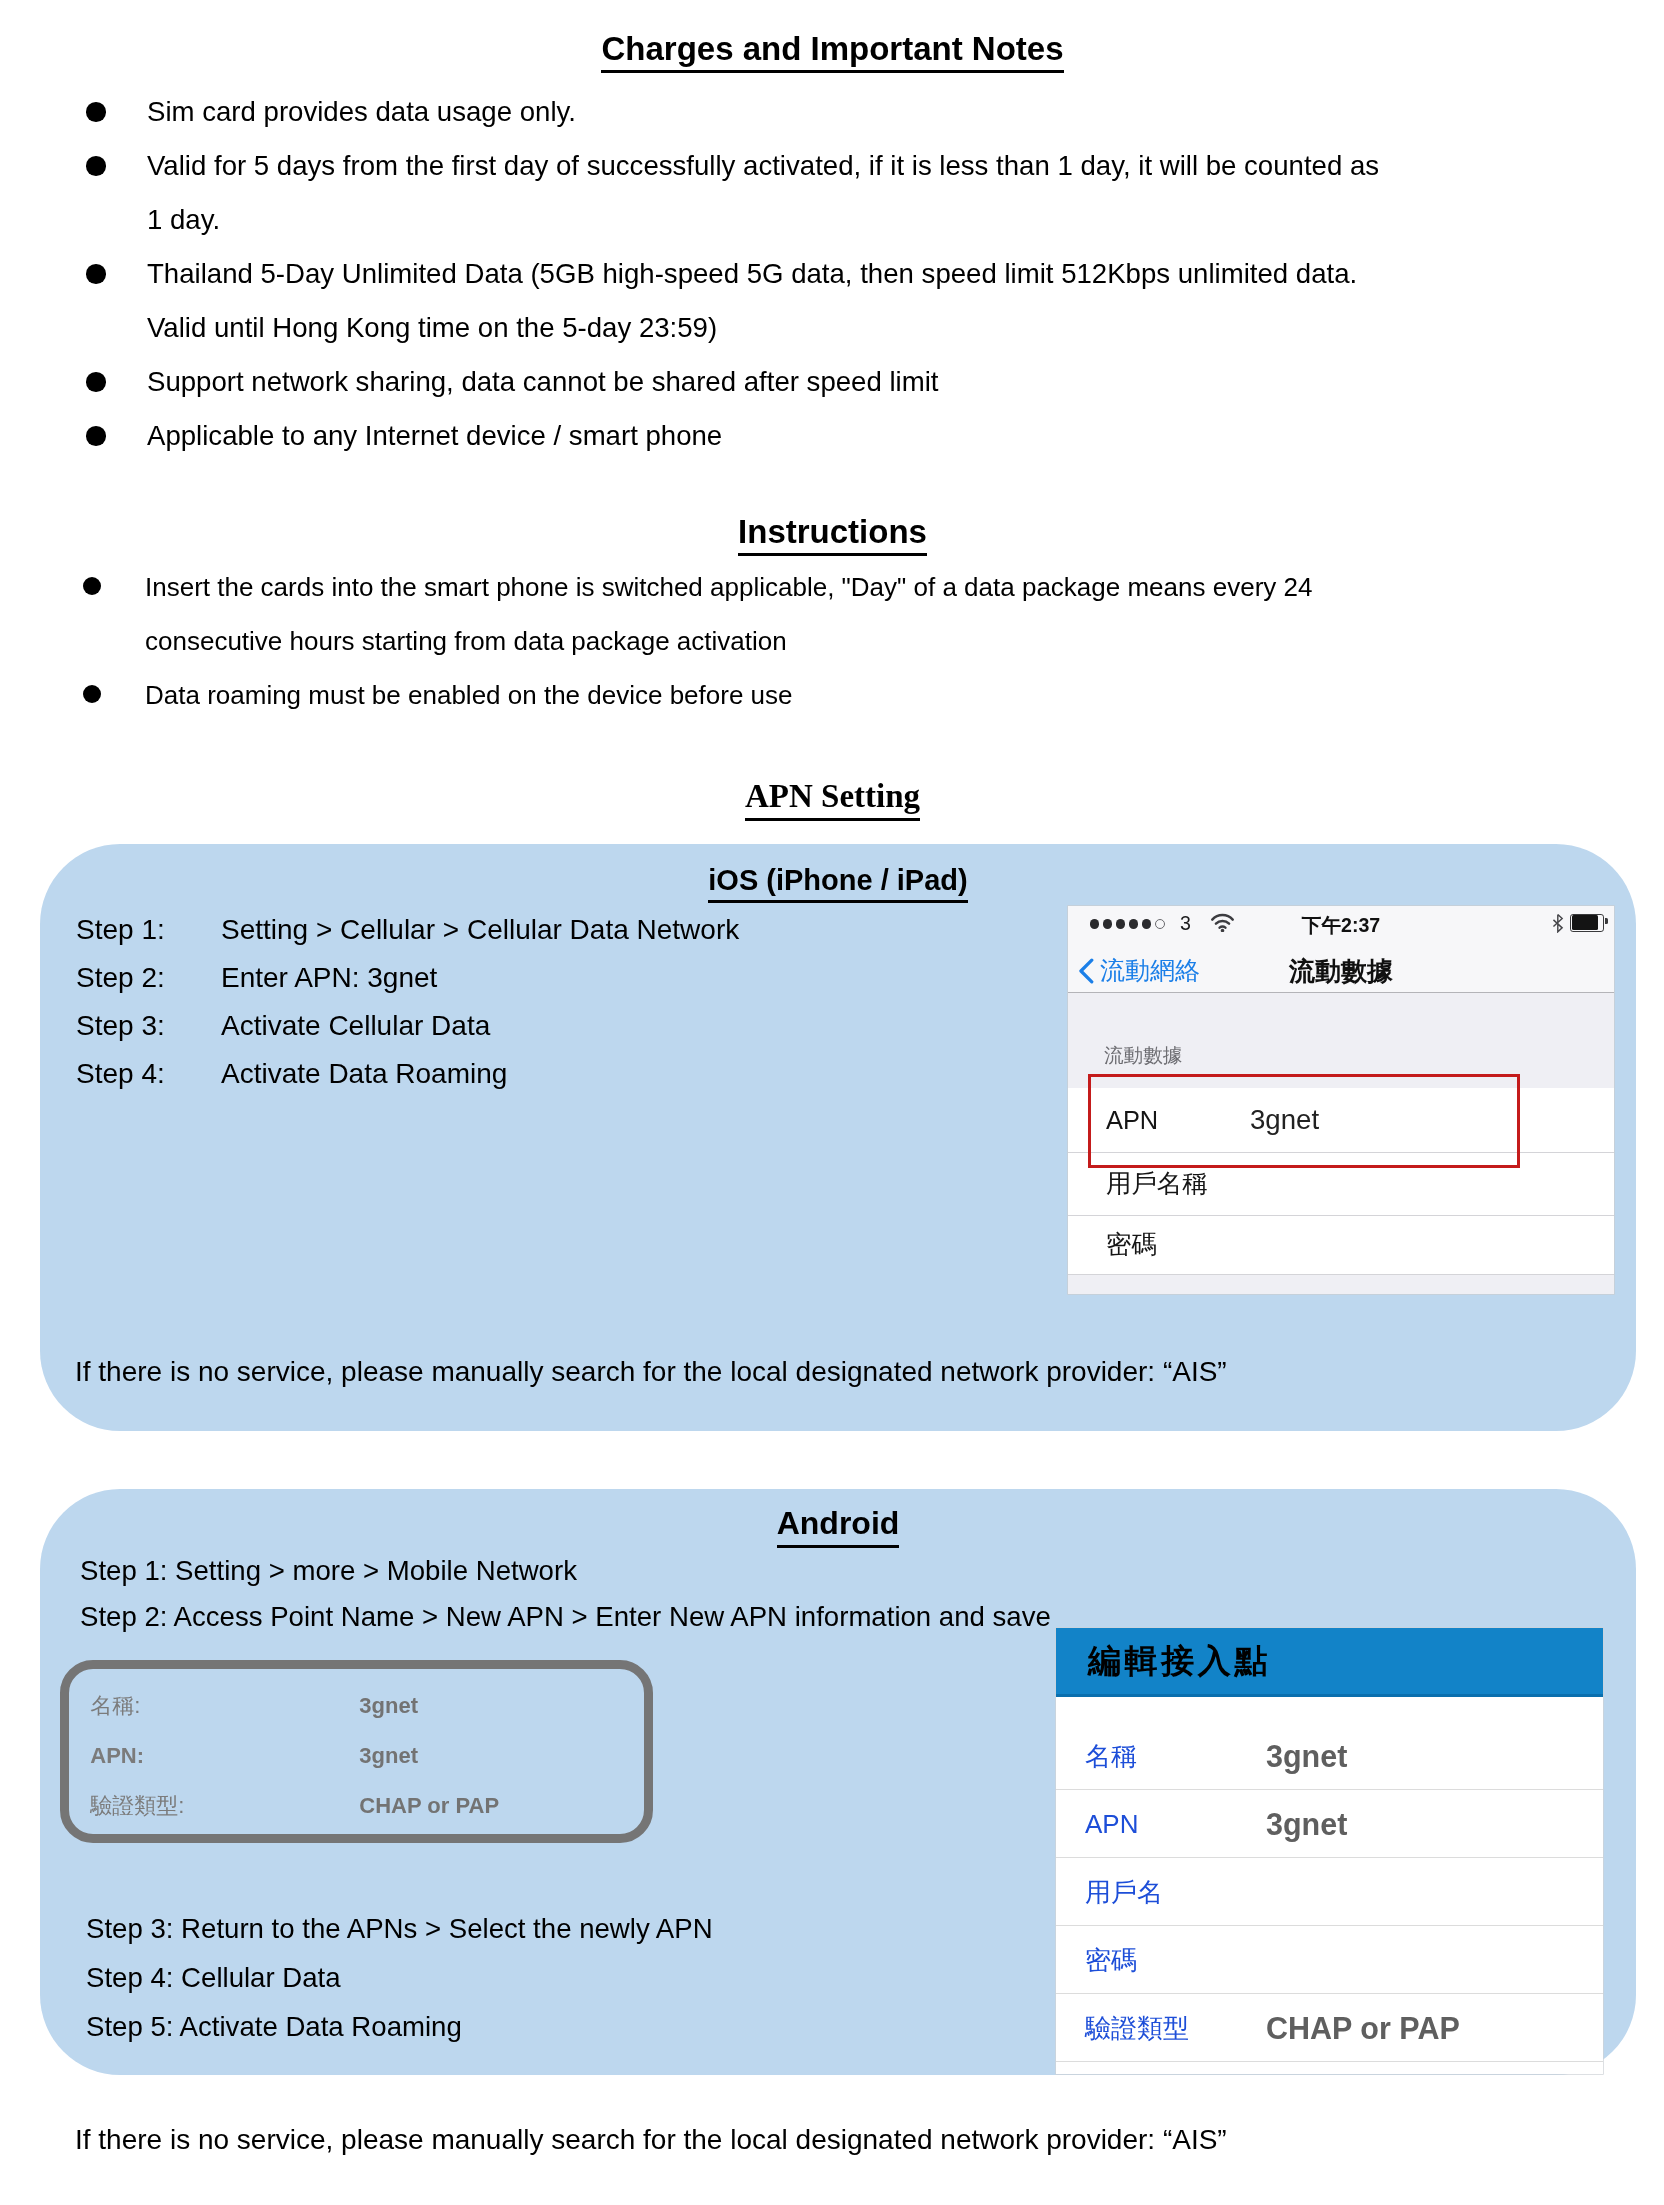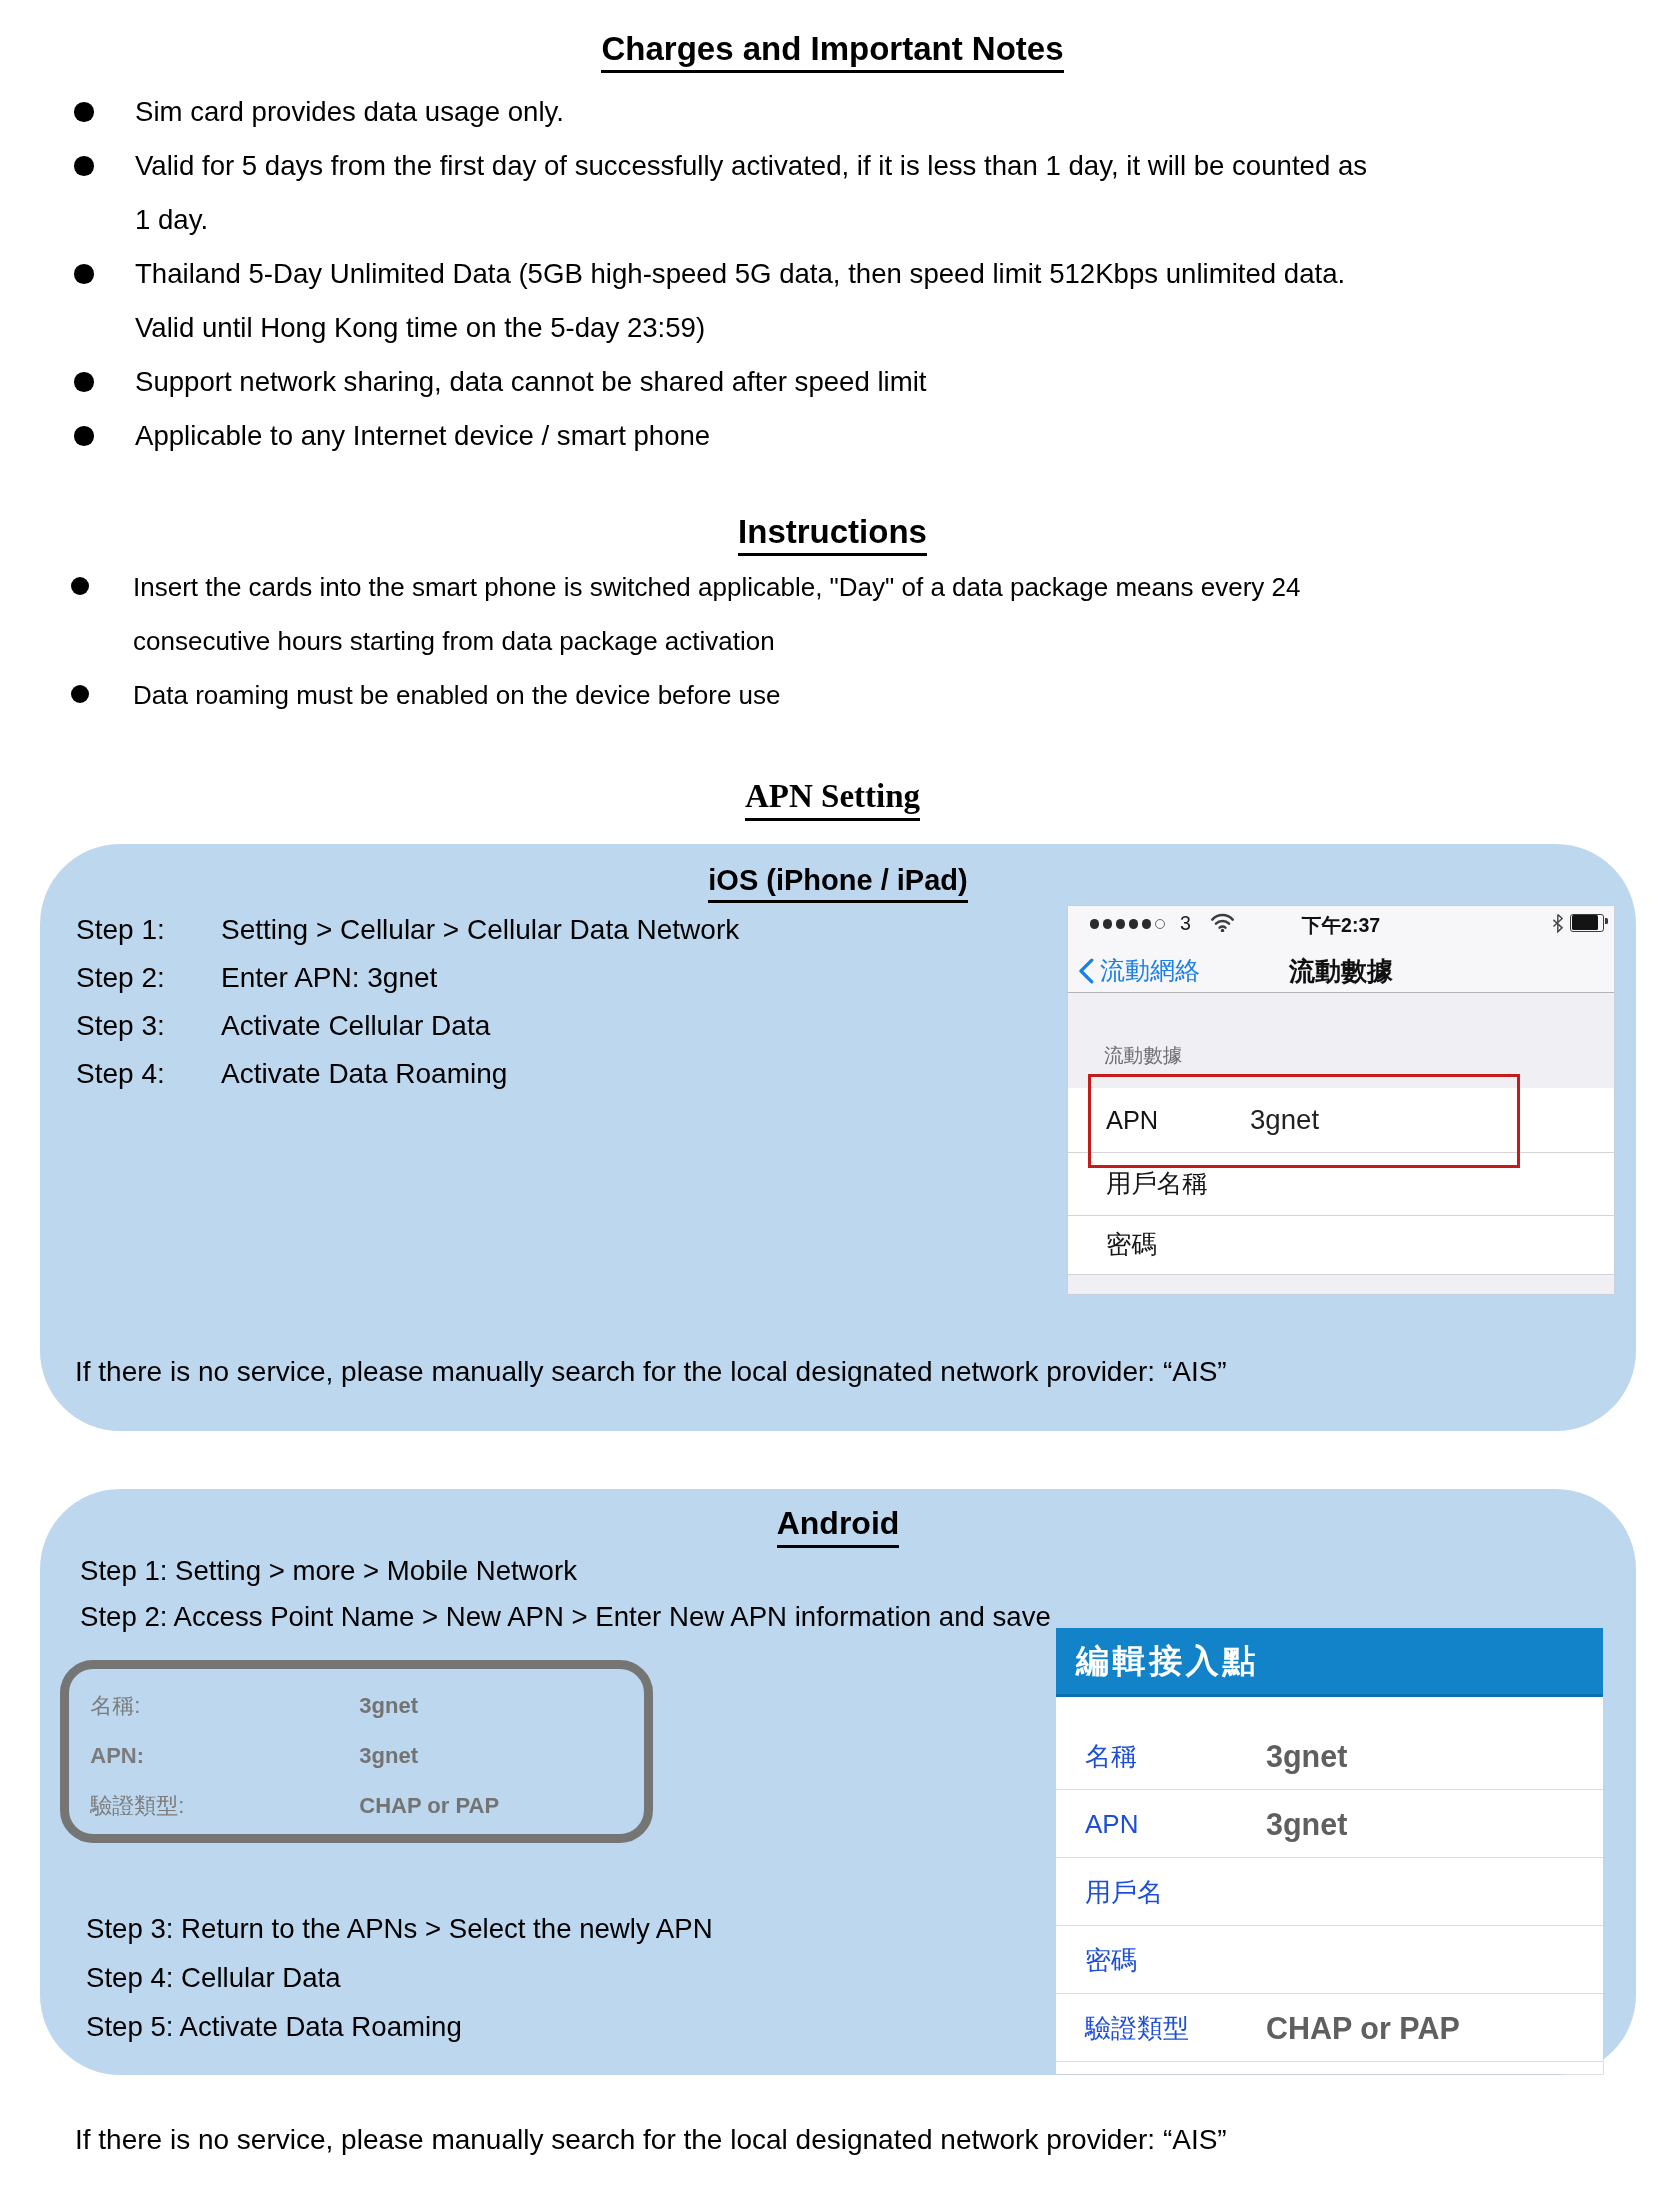--- a/index.html
+++ b/index.html
@@ -7,21 +7,21 @@
     position:relative;width:1665px;height:2205px;background:#ffffff;
     font-family:"Liberation Sans", sans-serif;color:#000;overflow:hidden;
   }
   .nowrap{white-space:nowrap;}
   
   .doc-title-wrap{margin:0;padding-top:29px;text-align:center;}
   .doc-title{
     display:inline-block;font-size:33px;font-weight:bold;line-height:39px;
     padding-bottom:2.2px;border-bottom:3.6px solid #000;
   }
-  ul.doclist{list-style:none;margin:4px;padding:0;}
+  ul.doclist{list-style:none;margin:16px;padding:0;}
   ul.charges{margin-top:11.6px;font-size:27.6px;line-height:54px;}
   ul.charges li{position:relative;padding-left:131px;}
   ul.charges li::before{
     content:"";position:absolute;left:70px;top:17.4px;width:19.6px;height:19.6px;
     border-radius:50%;background:#000;
   }
   .sec-title-wrap{text-align:center;}
   .sec-title{
     display:inline-block;font-size:33px;font-weight:bold;line-height:39px;
     padding-bottom:2.2px;border-bottom:3.6px solid #000;
@@ -112,22 +112,22 @@
     border:3.6px solid #c41b1b;box-sizing:border-box;z-index:3;
   }
   
   .and-shot{
     position:absolute;left:1016px;top:139px;width:547px;height:446px;background:#fff;
     box-shadow:0 0 0 0.7px #cfd3d8;
   }
   .and-header{
     position:absolute;left:0;top:0;width:100%;height:69px;background:#1283c8;
     border-bottom:3.6px solid #0a6fae;box-sizing:content-box;
-    color:#ffffff;font-size:33px;font-weight:bold;letter-spacing:3.6px;
-    display:flex;align-items:center;padding-left:20px;box-sizing:border-box;
+    color:#000000;font-size:33px;font-weight:bold;letter-spacing:3.6px;
+    display:flex;align-items:center;padding-left:32px;box-sizing:border-box;
   }
   .and-table{position:absolute;left:0;top:94px;width:100%;}
   .and-row{position:relative;height:67px;border-bottom:1.5px solid #dcdcdc;}
   .and-row .lbl{position:absolute;left:29px;top:50%;transform:translateY(-50%);font-size:26px;color:#1d4ed8;}
   .and-row .val{position:absolute;left:210px;top:50%;transform:translateY(-50%);font-size:30.5px;font-weight:bold;color:#5f5f5f;}
   
   svg{display:block;}
 </style>
 </head>
 <body>

